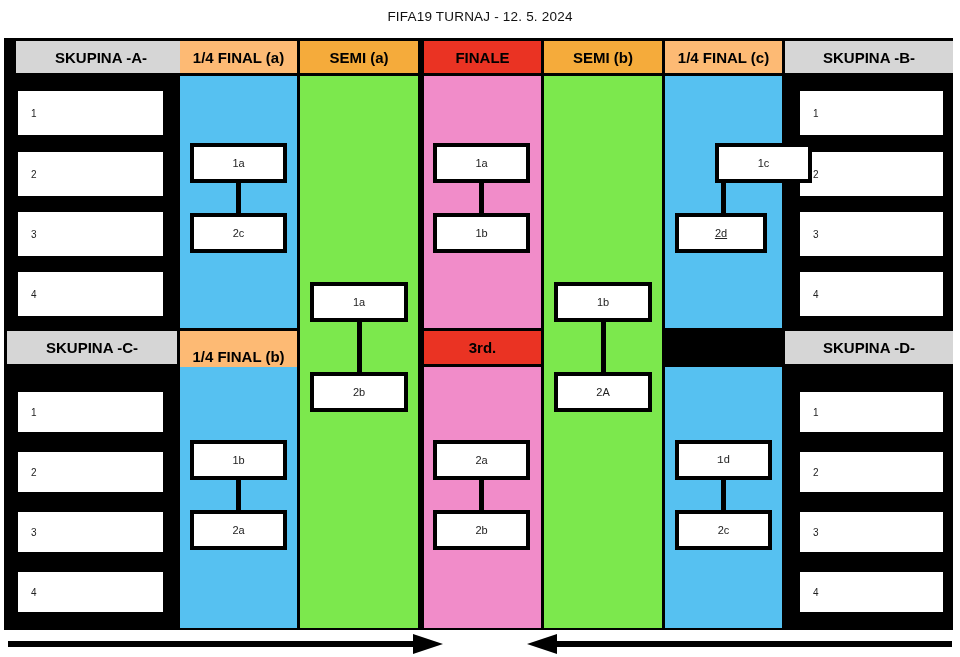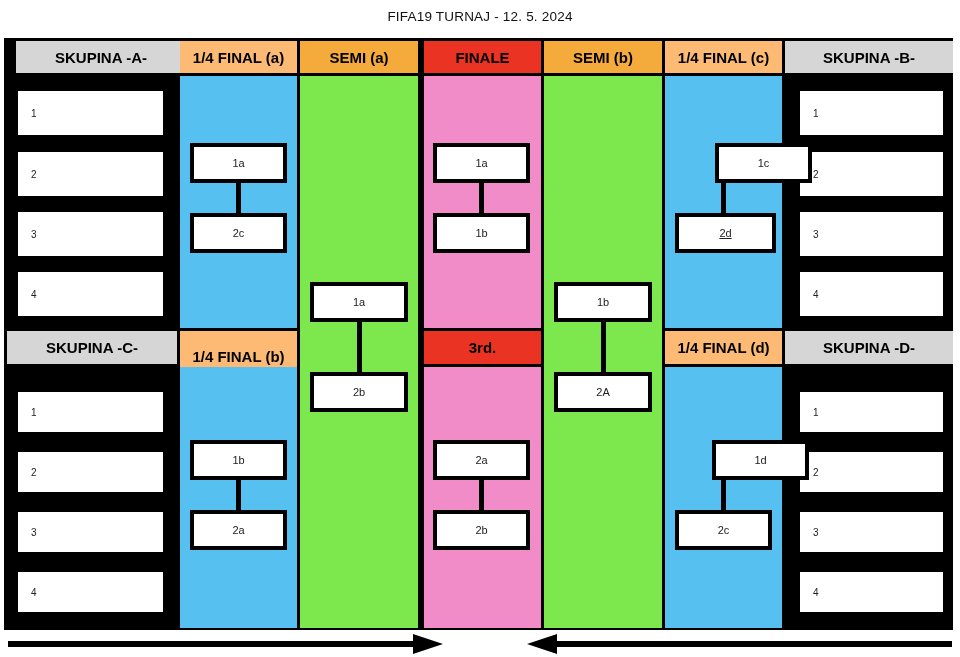--- a/index.html
+++ b/index.html
@@ -47,21 +47,20 @@
   <div class="cell hdr-yellow" style="left:180px;top:41px;width:117px;height:32px;">1/4 FINAL (a)</div>
   <div class="cell hdr-orange" style="left:300px;top:41px;width:118px;height:32px;">SEMI (a)</div>
   <div class="cell hdr-red" style="left:424px;top:41px;width:117px;height:32px;">FINALE</div>
   <div class="cell hdr-orange" style="left:544px;top:41px;width:118px;height:32px;">SEMI (b)</div>
   <div class="cell hdr-yellow" style="left:665px;top:41px;width:117px;height:32px;">1/4 FINAL (c)</div>
   <div class="cell hdr-gray" style="left:785px;top:41px;width:168px;height:32px;">SKUPINA -B-</div>
 
   <div class="cell hdr-gray" style="left:7px;top:331px;width:170px;height:33px;">SKUPINA -C-</div>
   <div class="cell hdr-yellow" style="left:180px;top:331px;width:117px;height:50px;">1/4 FINAL (b)</div>
   <div class="cell hdr-red" style="left:424px;top:331px;width:117px;height:33px;">3rd.</div>
-  <div class="cell hdr-yellow" style="left:665px;top:331px;width:117px;height:33px;">1/4 FINAL (d)</div>
   <div class="cell hdr-gray" style="left:785px;top:331px;width:168px;height:33px;">SKUPINA -D-</div>
 
   <div class="body-blue" style="left:180px;top:76px;width:117px;height:252px;"></div>
   <div class="body-green" style="left:300px;top:76px;width:118px;height:552px;"></div>
   <div class="body-pink" style="left:424px;top:76px;width:117px;height:252px;"></div>
   <div class="body-green" style="left:544px;top:76px;width:118px;height:552px;"></div>
   <div class="body-blue" style="left:665px;top:76px;width:117px;height:252px;"></div>
   <div class="body-blue" style="left:180px;top:367px;width:117px;height:261px;"></div>
   <div class="body-pink" style="left:424px;top:367px;width:117px;height:261px;"></div>
   <div class="body-blue" style="left:665px;top:367px;width:117px;height:261px;"></div>
@@ -97,31 +96,31 @@
   <div class="mbox" style="left:433px;top:143px;width:97px;height:40px;">1a</div>
   <div class="conn" style="left:479px;top:183px;height:30px;"></div>
   <div class="mbox" style="left:433px;top:213px;width:97px;height:40px;">1b</div>
 
   <div class="mbox" style="left:554px;top:282px;width:98px;height:40px;">1b</div>
   <div class="conn" style="left:601px;top:322px;height:50px;"></div>
   <div class="mbox" style="left:554px;top:372px;width:98px;height:40px;">2A</div>
 
   <div class="mbox" style="left:675px;top:143px;width:97px;height:40px;margin-left:40px;">1c</div>
   <div class="conn" style="left:721px;top:183px;height:30px;"></div>
-  <div class="mbox" style="left:675px;top:213px;width:101px;height:40px;text-decoration:underline;">2d</div>
+  <div class="mbox" style="left:675px;top:213px;width:92px;height:40px;text-decoration:underline;">2d</div>
 
   <div class="mbox" style="left:190px;top:440px;width:97px;height:40px;">1b</div>
   <div class="conn" style="left:236px;top:480px;height:30px;"></div>
   <div class="mbox" style="left:190px;top:510px;width:97px;height:40px;">2a</div>
 
   <div class="mbox" style="left:433px;top:440px;width:97px;height:40px;">2a</div>
   <div class="conn" style="left:479px;top:480px;height:30px;"></div>
   <div class="mbox" style="left:433px;top:510px;width:97px;height:40px;">2b</div>
 
-  <div class="mbox" style="left:712px;top:440px;width:97px;height:40px;">1d</div>
+  <div class="mbox" style="left:675px;top:440px;width:97px;height:40px;font-family:Liberation Mono, monospace;">1d</div>
   <div class="conn" style="left:721px;top:480px;height:30px;"></div>
   <div class="mbox" style="left:675px;top:510px;width:97px;height:40px;">2c</div>
 
   <svg class="arrows" width="960" height="26">
     <g>
       <line x1="8" y1="13" x2="415" y2="13" stroke="#000" stroke-width="6"></line>
       <polygon points="413,3 443,13 413,23" fill="#000"></polygon>
     </g>
     <g>
       <line x1="952" y1="13" x2="555" y2="13" stroke="#000" stroke-width="6"></line>

